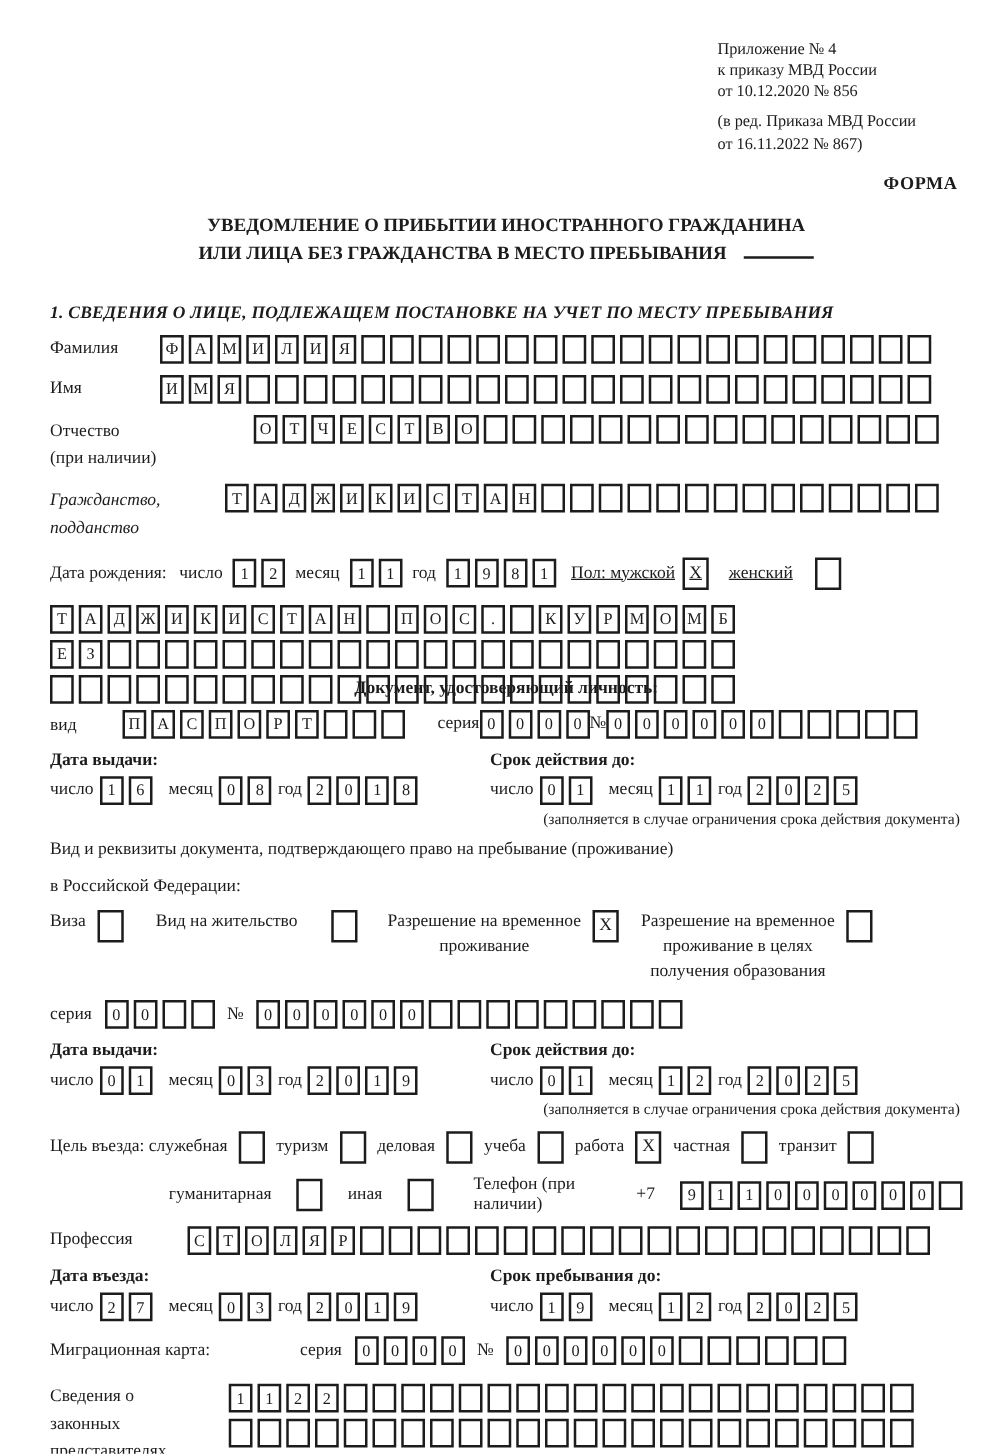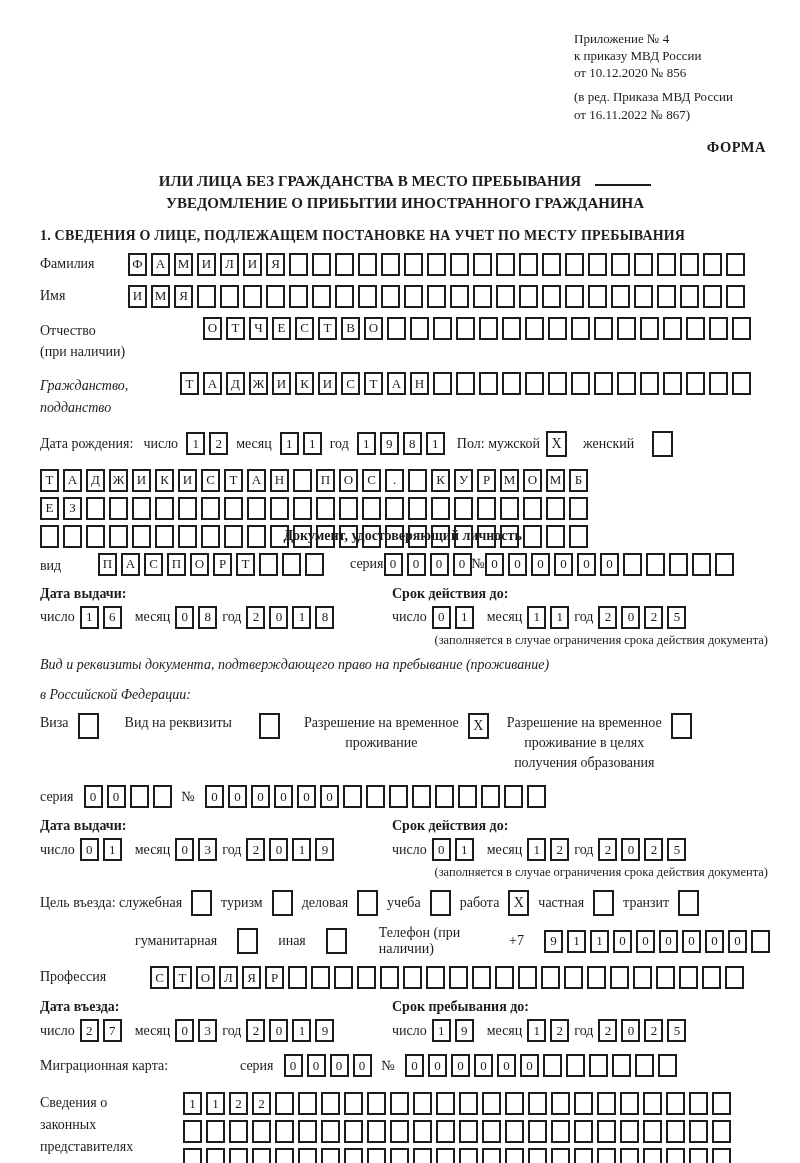--- a/index.html
+++ b/index.html
@@ -11,21 +11,21 @@
   .page { padding:30px 30px 0 40px; }
 
   
   .hdr-note { margin-left:auto; width:196px; font-size:13px; line-height:1.32; text-align:left; }
   .hdr-note .part2 { margin-top:7px; }
   .forma { text-align:right; font-weight:bold; font-size:14.5px; padding-right:4px; margin-top:16px; letter-spacing:.5px; }
 
   
   .title { text-align:center; font-weight:bold; font-size:15px; line-height:1.5; margin-top:14px; }
   .blank-line { display:inline-block; width:56px; height:13px; border-bottom:2px solid #1c1c1c; margin-left:14px; }
-  .section-head { font-weight:bold; font-size:14px; margin-top:13px; letter-spacing:.2px; }
+  .section-head { font-weight:bold; font-size:14px; margin-top:28px; letter-spacing:.2px;font-style:italic; }
 
   
   .row { display:flex; align-items:flex-start; margin-top:9px; }
   .row.center { align-items:center; }
   .lbl { flex:none; padding-top:3px; }
   .lbl2 { line-height:1.55; }
   .lw88 { width:88px; } .lw140 { width:140px;font-style:italic; } .lw163 { width:163px; } .lw143 { width:143px; } .lw110 { width:110px; }
 
   
   .cells { display:flex; gap:4px; flex:none; }
@@ -55,41 +55,41 @@
   .date-line { display:flex; align-items:center; gap:5px; }
   .note { font-size:12.5px; text-align:right; margin-top:4px; padding-right:2px; }
 
   
   .permit-row { display:flex; align-items:flex-start; margin-top:8px; gap:10px; }
   .permit-item { display:flex; align-items:flex-start; gap:9px; }
   .permit-item .txt { text-align:center; line-height:1.45; }
 
   .indent95 { margin-left:95px; }
   .doc-title { text-align:center; font-weight:bold; margin-top:10px; font-size:14px; }
-  .plain-line { margin-top:10px; line-height:1.5;font-style:italic; }
+  .plain-line { margin-top:10px; line-height:1.5; }
 </style>
 </head>
 <body>
 
 <div class="page">
 
   <div class="hdr-note">
     <div>Приложение № 4</div>
     <div>к приказу МВД России</div>
     <div>от 10.12.2020 № 856</div>
     <div class="part2">(в ред. Приказа МВД России</div>
     <div>от 16.11.2022 № 867)</div>
   </div>
   <div class="forma">ФОРМА</div>
 
   <div class="title">
+    <div>УВЕДОМЛЕНИЕ О ПРИБЫТИИ ИНОСТРАННОГО ГРАЖДАНИНА</div>
     <div>
       <span>ИЛИ ЛИЦА БЕЗ ГРАЖДАНСТВА В МЕСТО ПРЕБЫВАНИЯ</span><span class="blank-line"></span>
     </div>
-    <div>УВЕДОМЛЕНИЕ О ПРИБЫТИИ ИНОСТРАННОГО ГРАЖДАНИНА</div>
   </div>
 
   <div class="section-head">1. СВЕДЕНИЯ О ЛИЦЕ, ПОДЛЕЖАЩЕМ ПОСТАНОВКЕ НА УЧЕТ ПО МЕСТУ ПРЕБЫВАНИЯ</div>
 
   <div class="row">
     <span class="lbl lw88">Фамилия</span>
     <span class="cells">
         <span class="cell">Ф</span>
         <span class="cell">А</span>
         <span class="cell">М</span>
@@ -234,21 +234,21 @@
           <span class="cell">1</span>
         </span>
       <span class="t">год</span>
       <span class="cells">
           <span class="cell">1</span>
           <span class="cell">9</span>
           <span class="cell">8</span>
           <span class="cell">1</span>
         </span>
     </span>
-    <span class="grp" style="margin-left:4px;">
+    <span class="grp" style="margin-left:4px;text-decoration:underline;">
       <span>Пол: мужской</span>
       <span class="cb">X</span>
       <span style="margin-left:10px;">женский</span>
       <span class="cb" style="margin-left:12px;"></span>
     </span>
   </div>
 
   <div class="row" style="margin-top:12px;">
     <span class="stack">
       <span class="cells">
@@ -421,21 +421,21 @@
 
   <div class="plain-line" style="margin-top:6px;">Вид и реквизиты документа, подтверждающего право на пребывание (проживание)</div>
   <div class="plain-line" style="margin-top:9px;">в Российской Федерации:</div>
 
   <div class="permit-row">
     <span class="permit-item">
       <span class="txt">Виза</span>
       <span class="cb"></span>
     </span>
     <span class="permit-item" style="margin-left:16px;">
-      <span class="txt">Вид на реквизиты</span>
+      <span class="txt">Вид на жительство</span>
       <span class="cb" style="margin-left:18px;"></span>
     </span>
     <span class="permit-item" style="margin-left:14px;">
       <span class="txt">
         <span>Разрешение на временное</span><br>
         <span>проживание</span>
       </span>
       <span class="cb">X</span>
     </span>
     <span class="permit-item" style="margin-left:8px;">

